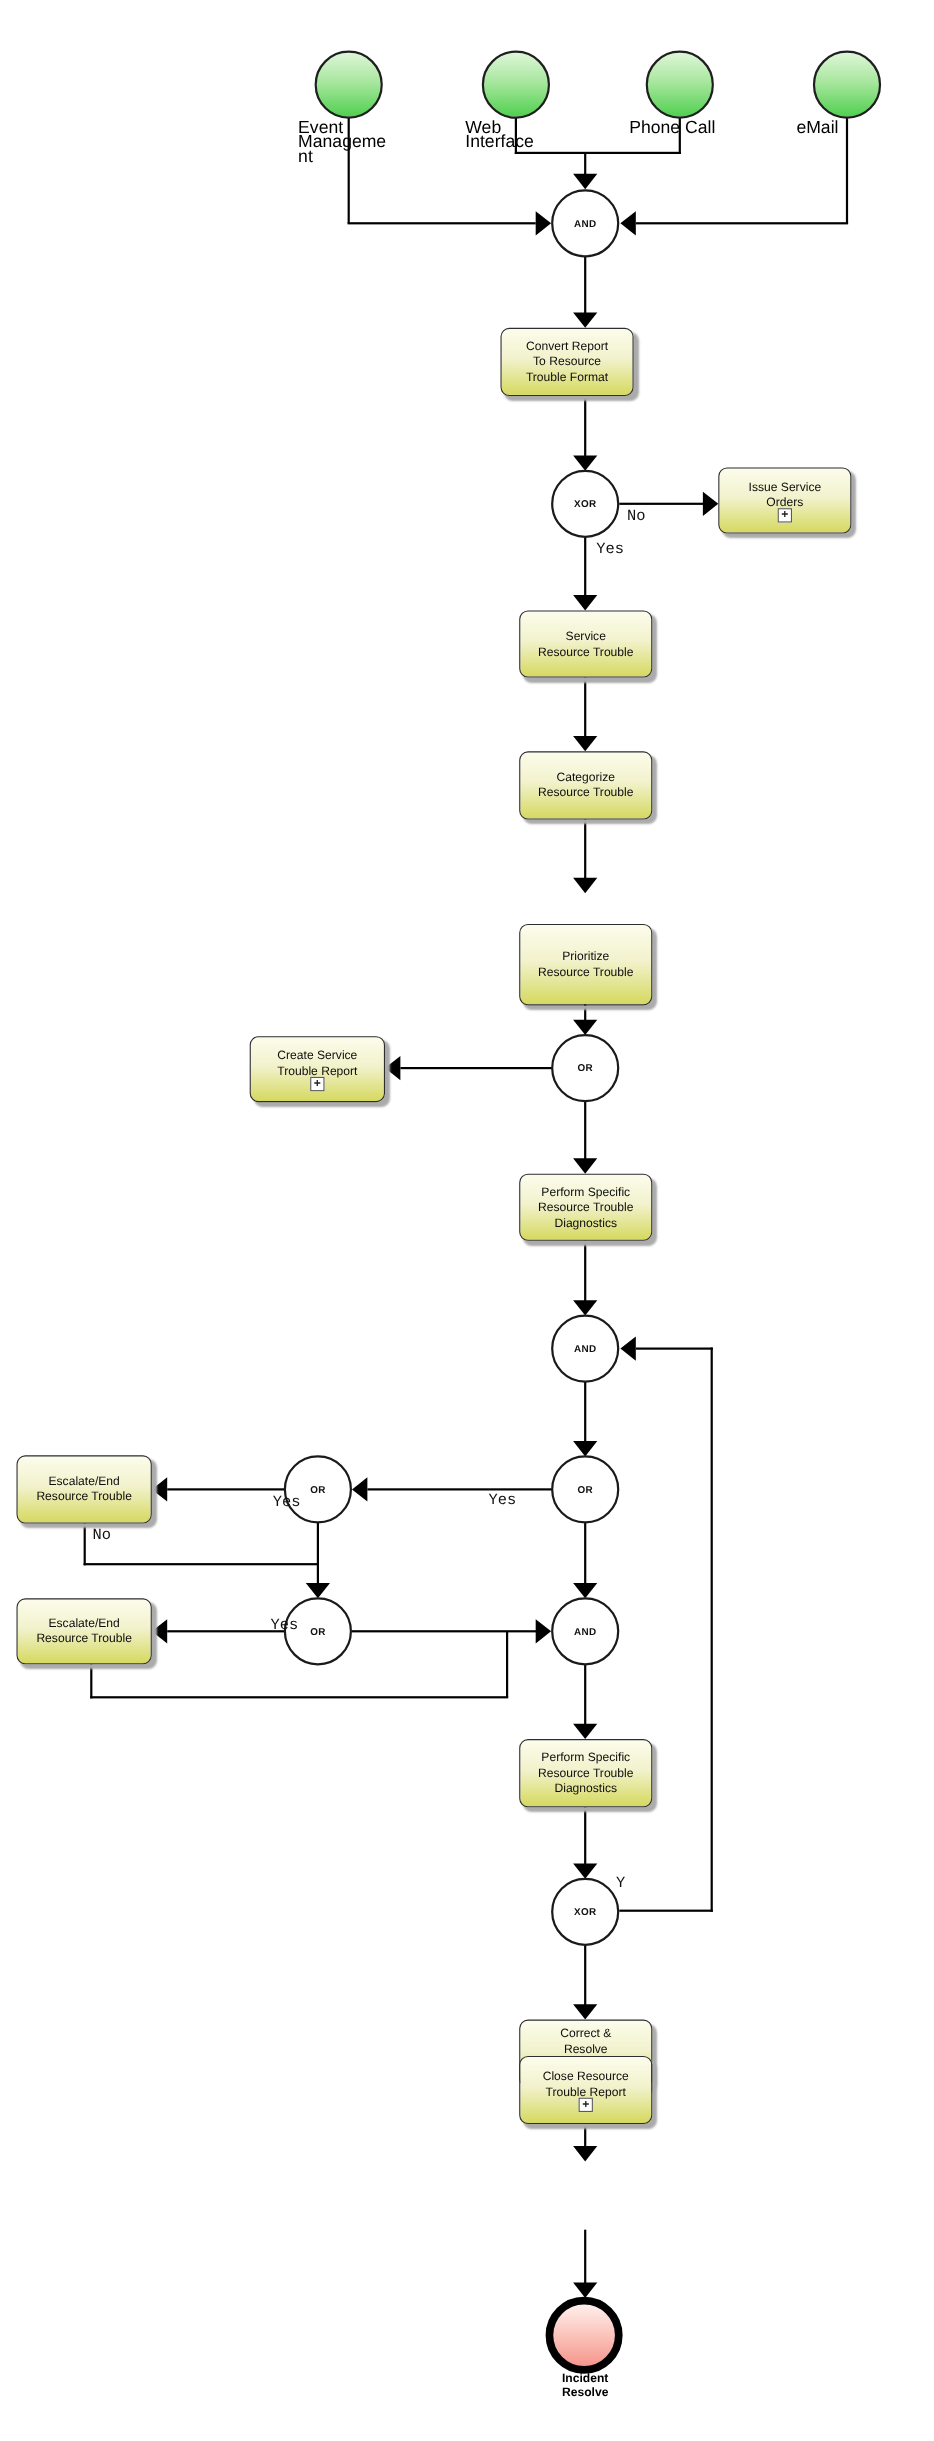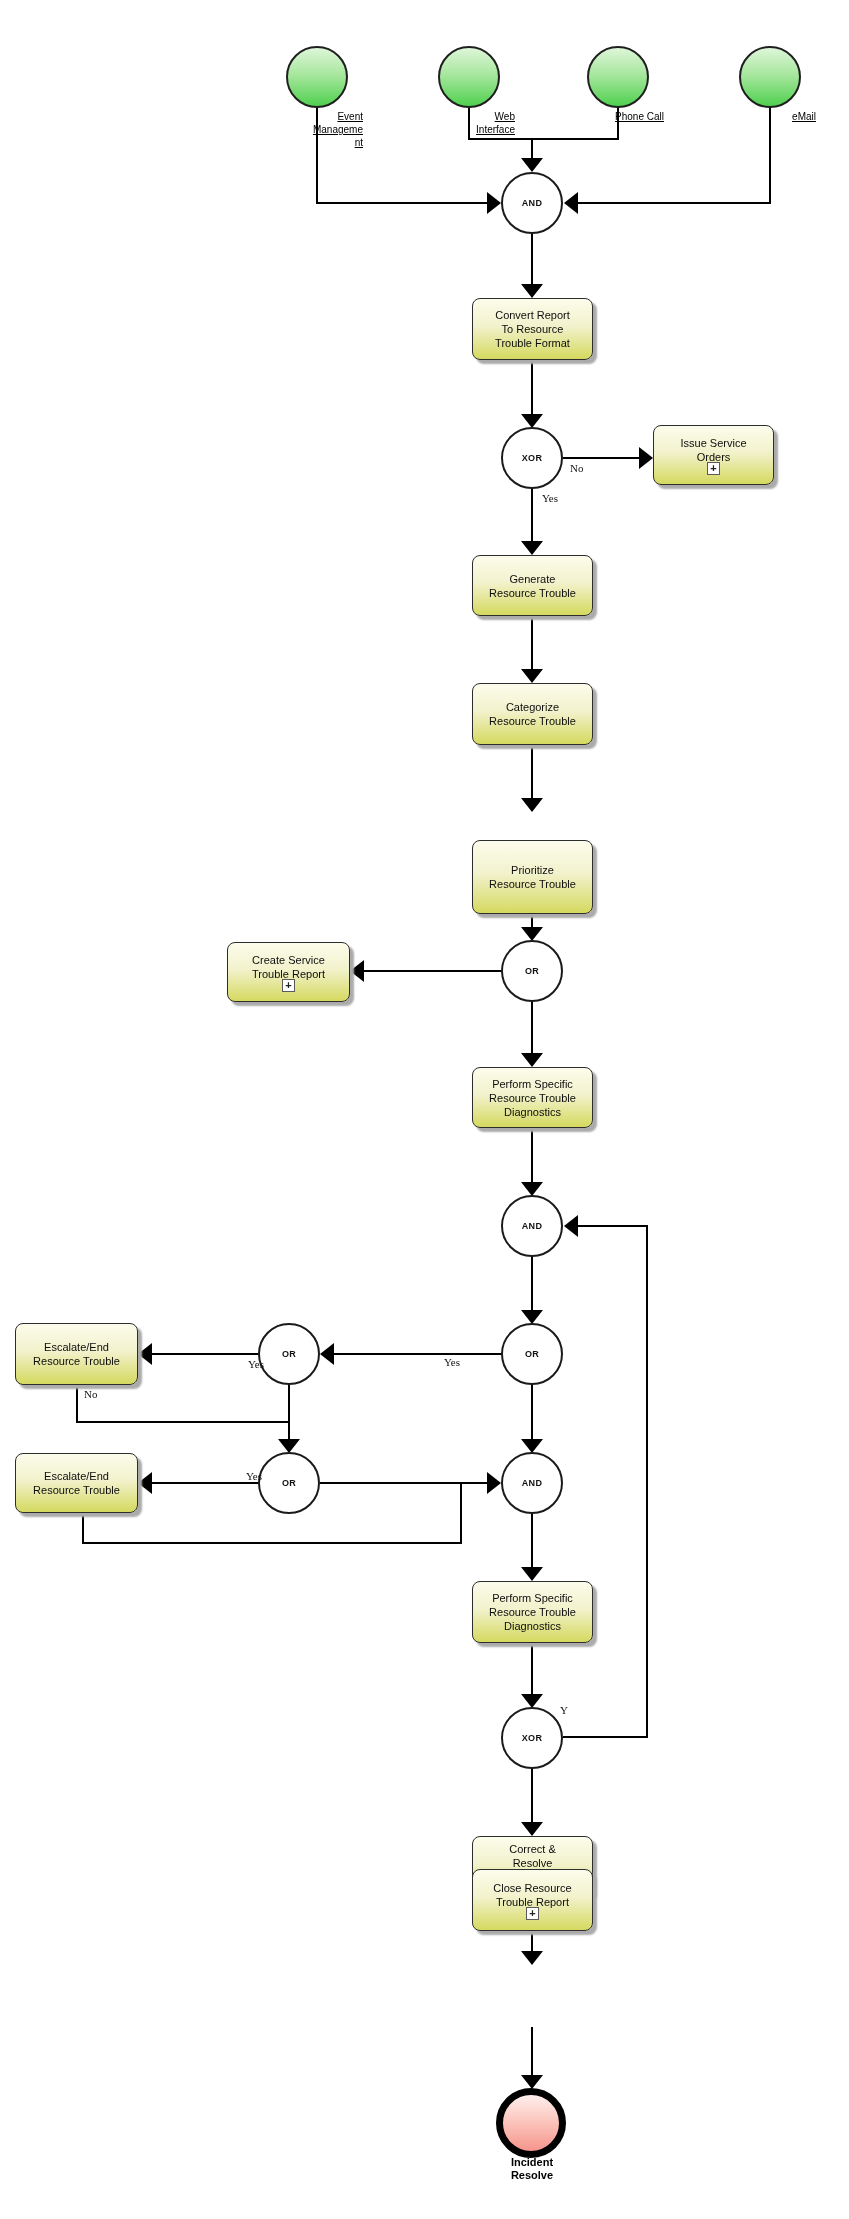--- a/index.html
+++ b/index.html
@@ -11,36 +11,36 @@
   .ln.h{height:2px;}
   .ln.v{width:2px;}
   
   .ar{position:absolute;width:0;height:0;z-index:1;}
   .ar.d{border-left:11px solid transparent;border-right:11px solid transparent;border-top:14px solid #000;}
   .ar.l{border-top:11px solid transparent;border-bottom:11px solid transparent;border-right:14px solid #000;}
   .ar.r{border-top:11px solid transparent;border-bottom:11px solid transparent;border-left:14px solid #000;}
   
   .evt{position:absolute;width:58px;height:58px;border:2px solid #1f1f1f;border-radius:50%;
        background:linear-gradient(180deg,#ddf6d8 0%,#a9e79f 45%,#50d050 100%);z-index:2;}
-  .evt-label{position:absolute;width:92px;text-align:right;font-size:10px;line-height:13px;
-       color:#000;white-space:pre-line;z-index:3;text-decoration:underline;}
+  .evt-label{position:absolute;width:92px;text-align:left;font-size:16px;line-height:13px;
+       color:#000;white-space:pre-line;z-index:3;}
   
   .gw{position:absolute;width:58px;height:58px;border:2px solid #1a1a1a;border-radius:50%;background:#fff;
       display:flex;align-items:center;justify-content:center;z-index:2;}
   .gw span{font-size:9px;font-weight:bold;color:#111;letter-spacing:0.3px;}
   
   .task{position:absolute;width:121px;height:62px;box-sizing:border-box;border:1px solid #2d2d2d;border-radius:8px;
         background:linear-gradient(180deg,#fcfcec 0%,#f2f2cd 45%,#d5d95f 100%);
         box-shadow:4px 4px 2px #ababab;display:flex;flex-direction:column;align-items:center;justify-content:center;
         z-index:2;}
   .task .tx{white-space:pre-line;text-align:center;font-size:11px;line-height:14px;color:#0d0d0d;}
   .plus{width:13px;height:13px;box-sizing:border-box;border:1px solid #5a5a5a;background:#fff;color:#222;
         font-size:11px;line-height:10px;font-weight:bold;text-align:center;margin-top:-2px;z-index:4;}
   
-  .elabel{position:absolute;font-family:Liberation Serif, serif;font-size:11px;color:#111;z-index:5;}
+  .elabel{position:absolute;font-family:Liberation Mono, monospace;font-size:14px;color:#111;z-index:5;}
   
   .end-evt{position:absolute;width:56px;height:56px;border:7px solid #000;border-radius:50%;
         background:linear-gradient(180deg,#ffefed 0%,#fbc3ba 50%,#f5958c 100%);z-index:2;}
   .end-label{position:absolute;width:100px;text-align:center;font-size:11px;line-height:13px;font-weight:bold;
         color:#000;white-space:pre-line;z-index:3;}
 </style>
 </head>
 <body>
 
 <div id="canvas">
@@ -145,32 +145,32 @@
   <div class="gw" style="left:258px;top:1452px">
       <span>OR</span>
     </div>
   <div class="gw" style="left:501px;top:1452px">
       <span>AND</span>
     </div>
   <div class="gw" style="left:501px;top:1707px">
       <span>XOR</span>
     </div>
 
-  <div class="task" style="left:472px;top:298px">
+  <div class="task" style="left:455px;top:298px">
     <div class="tx">Convert Report
 To Resource
 Trouble Format</div>
   </div>
   <div class="task" style="left:653px;top:425px;height:60px">
     <div class="tx">Issue Service
 Orders</div>
     <div class="plus">+</div>
   </div>
   <div class="task" style="left:472px;top:555px;height:61px">
-    <div class="tx">Generate
+    <div class="tx">Service
 Resource Trouble</div>
   </div>
   <div class="task" style="left:472px;top:683px">
     <div class="tx">Categorize
 Resource Trouble</div>
   </div>
   <div class="task" style="left:472px;top:840px;height:74px">
     <div class="tx">Prioritize
 Resource Trouble</div>
   </div>

